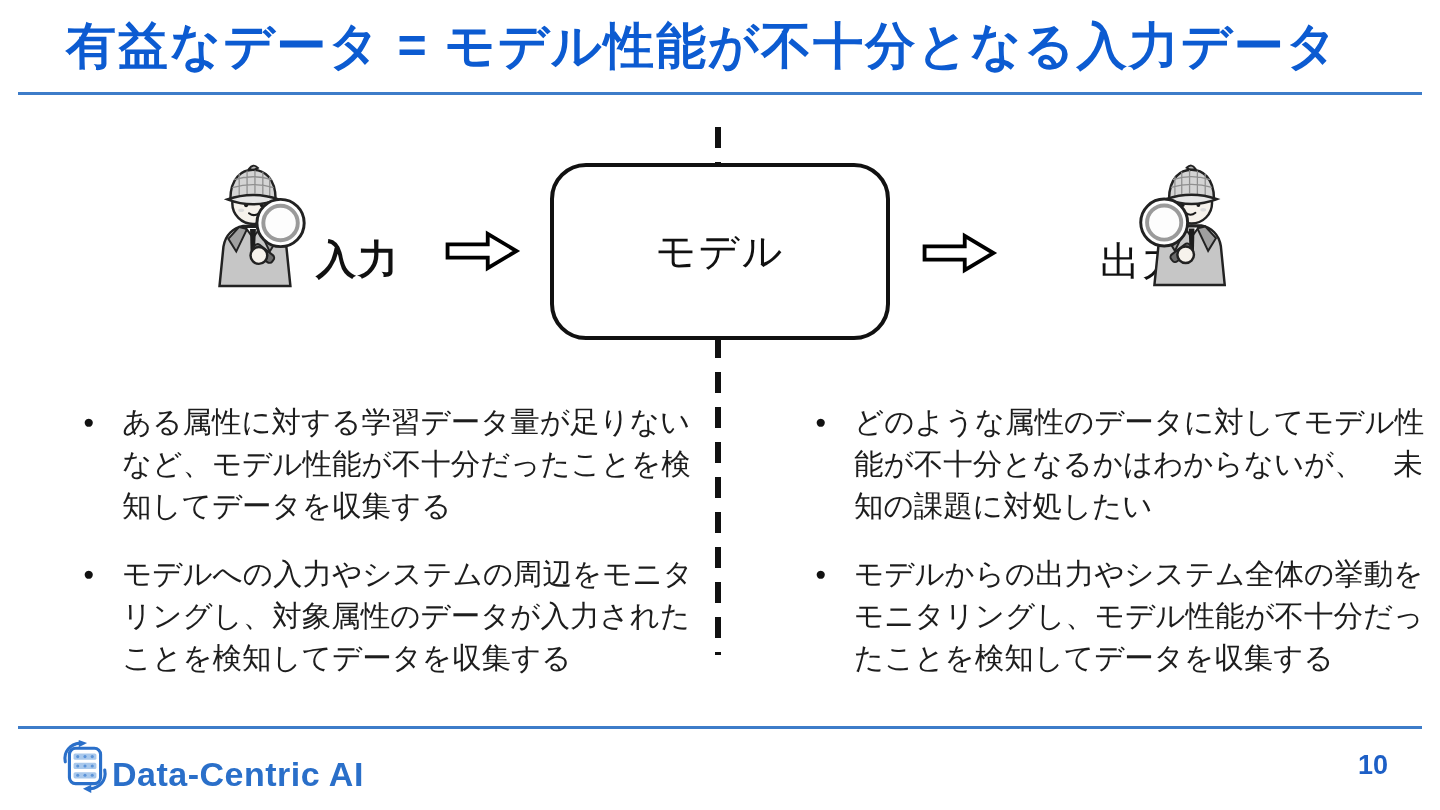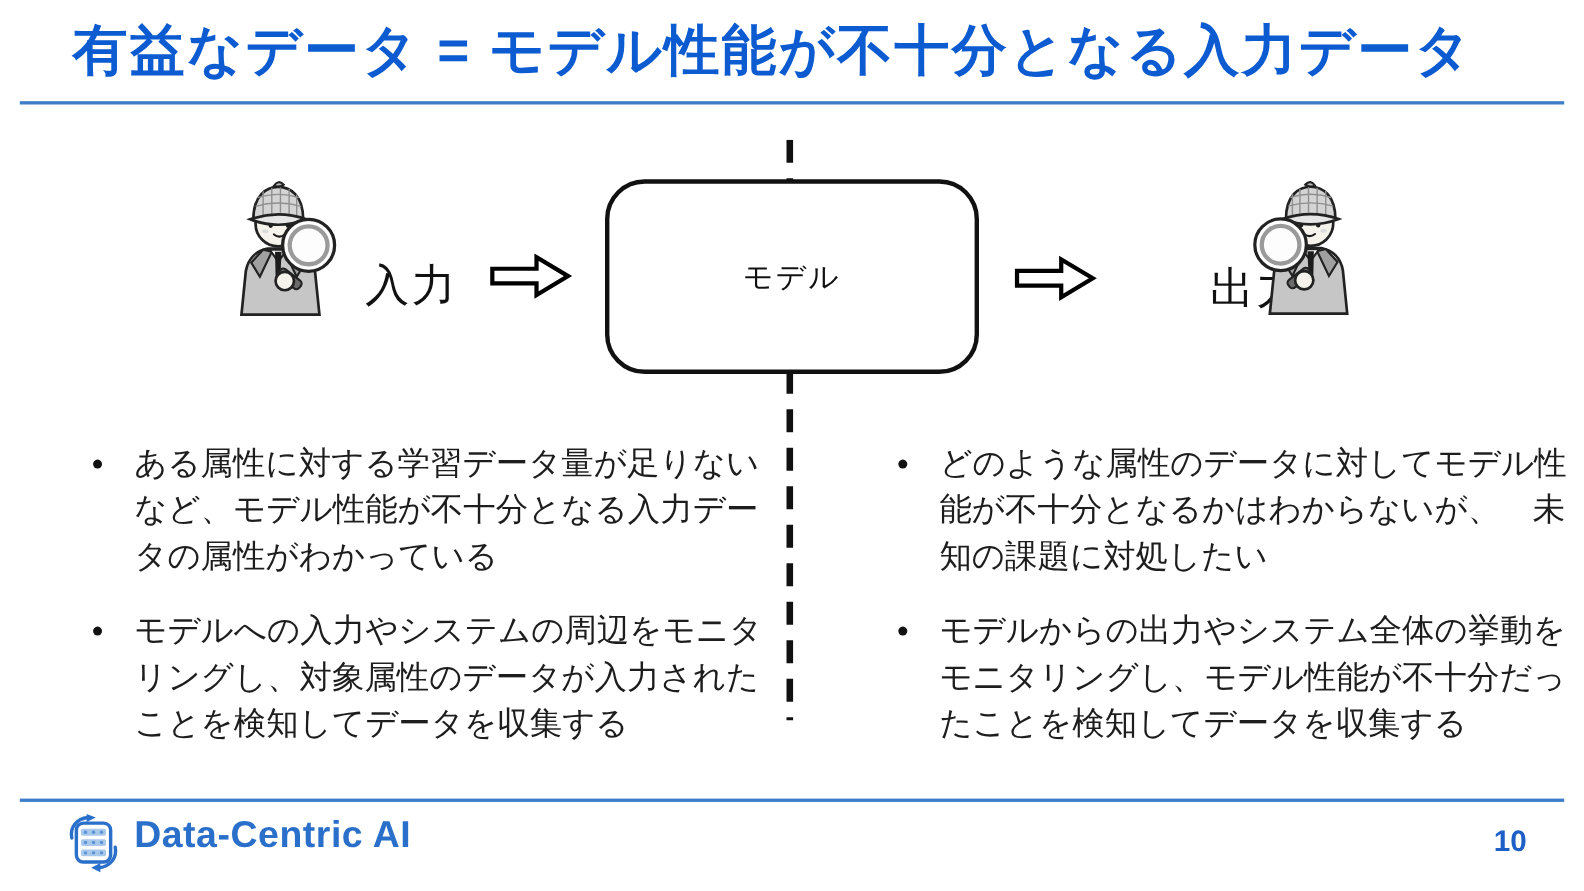--- a/index.html
+++ b/index.html
@@ -17,23 +17,23 @@
   .title-rule  { top:92px; }
   .footer-rule { top:726px; }
 
   
   .dashed-line { position:absolute; left:714px; top:127px; z-index:1; }
   .model-box {
     position:absolute; left:550px; top:163px; width:332px; height:169px;
     background:#fff; border:4px solid #111; border-radius:36px; z-index:2;
     display:flex; align-items:center; justify-content:center;
   }
-  .model-box span { font-size:27px; color:#111; letter-spacing:2px; }
+  .model-box span { font-size:40px; color:#111; letter-spacing:2px; }
   .diagram-label { position:absolute; font-size:40px; color:#111; letter-spacing:2px; z-index:2; }
-  .input-label  { left:332px; top:232px; }
+  .input-label  { left:316px; top:232px;font-weight:bold; }
   .output-label { left:1100px; top:234px; }
   .arrow-svg { position:absolute; z-index:2; }
   .arrow-left  { left:443px; top:229px; }
   .arrow-right { left:920px; top:231px; }
   .detective { position:absolute; z-index:2; }
   .det-left  { left:194px; top:160px; width:116px; height:128px; }
   .det-right { left:1132px; top:160px; width:121px; height:127px; transform:scaleX(-1); }
 
   
   .bullets { position:absolute; top:401px; z-index:2; }
@@ -43,21 +43,21 @@
   .bullet .marker {
     flex:0 0 46px; width:46px; font-size:19px; line-height:42px;
     color:#111; padding-left:7px; box-sizing:border-box;
   }
   .bullet .btext {
     width:580px; font-size:29.5px; line-height:42px; color:#1d1d1d;
     letter-spacing:0; word-break:normal;
   }
 
   
-  .footer-logo { position:absolute; left:58px; top:740px; display:flex; align-items:flex-start; gap:10px; z-index:2; }
+  .footer-logo { position:absolute; left:58px; top:740px; display:flex; align-items:flex-end; gap:0; z-index:2; }
   .logo-icon { width:54px; height:54px; }
   .logo-text { font-size:34px; font-weight:bold; color:#2a6fc9; letter-spacing:0.5px; }
   .page-number { position:absolute; left:1358px; top:750px; font-size:27px; font-weight:bold; color:#1d5fc6; z-index:2; }
 </style>
 </head>
 <body>
 
 <div class="slide">
 
   <div class="slide-title">有益なデータ = モデル性能が不十分となる入力データ</div>
@@ -131,21 +131,21 @@
       <rect x="60" y="84" width="24" height="9" rx="3.5" transform="rotate(38 60 84)" fill="#6b6b6b" stroke="#222" stroke-width="2"></rect>
       <circle cx="62" cy="97" r="8.5" fill="#f6f2ec" stroke="#222" stroke-width="2.5"></circle>
       <circle cx="84" cy="64" r="24" fill="#ffffff" stroke="#222" stroke-width="3"></circle>
       <circle cx="84" cy="64" r="17.5" fill="#fdfdfd" stroke="#9a9a9a" stroke-width="4"></circle>
     </svg>
   </div>
 
   <div class="bullets bullets-left">
     <div class="bullet">
       <span class="marker">●</span>
-      <span class="btext">ある属性に対する学習データ量が足りないなど、モデル性能が不十分となる入力データの属性がわかっている</span>
+      <span class="btext">ある属性に対する学習データ量が足りないなど、モデル性能が不十分だったことを検知してデータを収集する</span>
     </div>
     <div class="bullet">
       <span class="marker">●</span>
       <span class="btext">モデルへの入力やシステムの周辺をモニタリングし、対象属性のデータが入力されたことを検知してデータを収集する</span>
     </div>
   </div>
 
   <div class="bullets bullets-right">
     <div class="bullet">
       <span class="marker">●</span>

